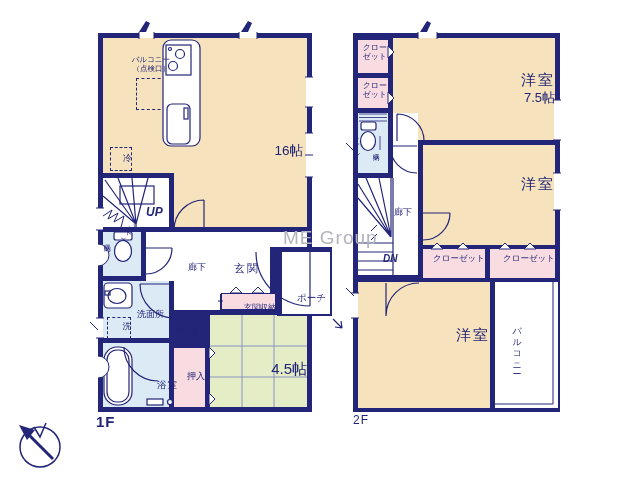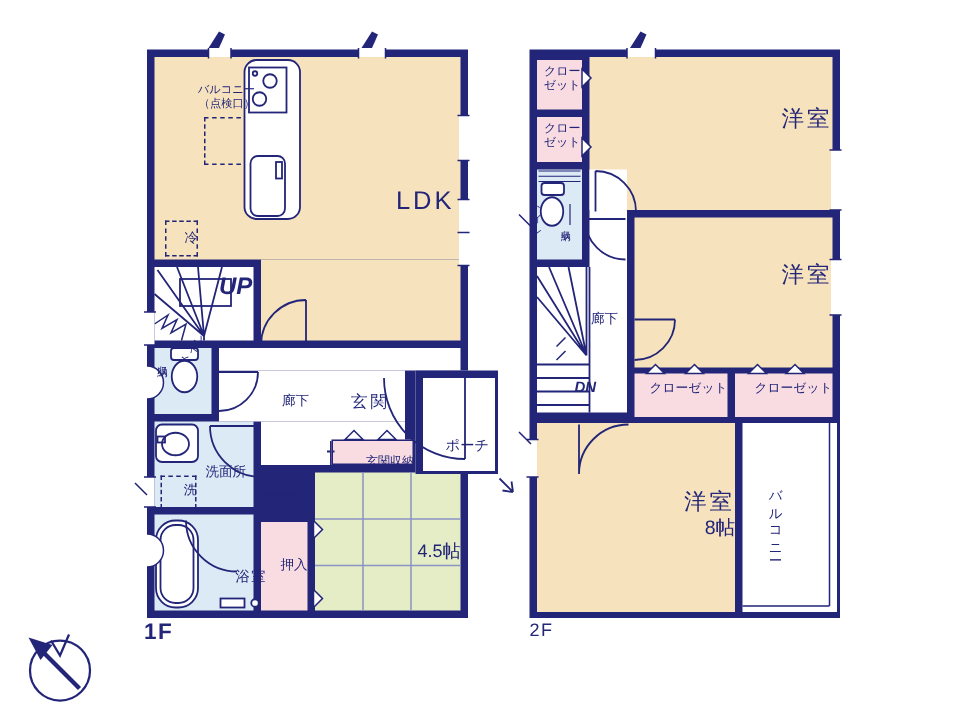--- a/index.html
+++ b/index.html
@@ -154,47 +154,48 @@
 
     <g>
       <circle cx="40" cy="447" r="20" stroke="#232578" stroke-width="1.5" fill="none"></circle>
       <line x1="53" y1="459" x2="27" y2="433" stroke="#232578" stroke-width="3"></line>
       <polygon points="19,425 35,430 27,440" fill="#232578"></polygon>
       <path d="M34,427 L40,437 L46,423" stroke="#232578" stroke-width="1.5" fill="none"></path>
     </g>
   </svg>
 
   <div class="lbl" style="left:96px;top:414px;font-size:15px;font-weight:bold;letter-spacing:1px;">1F</div>
-  <div class="lbl ctr" style="left:203px;top:124px;width:100px;font-size:17px;letter-spacing:2px;">LDK</div>
+  <div class="lbl ctr" style="left:203px;top:143px;width:100px;font-size:13.5px;">16帖</div>
   <div class="lbl ctr" style="left:118px;top:56px;width:52px;font-size:7.5px;">バルコニー</div>
   <div class="lbl ctr" style="left:114px;top:65px;width:56px;font-size:7.5px;">（点検口）</div>
   <div class="lbl ctr" style="left:110px;top:153px;width:22px;font-size:9px;">冷</div>
-  <div class="lbl ital" style="left:146px;top:183px;font-size:16px;">UP</div>
+  <div class="lbl ital" style="left:146px;top:206px;font-size:12px;">UP</div>
   <div class="lbl vert" style="left:103px;top:238px;font-size:7px;">収納</div>
   <div class="lbl" style="left:119px;top:240px;font-size:7.5px;transform:rotate(-55deg);transform-origin:left top;">トイレ</div>
   <div class="lbl" style="left:188px;top:262px;font-size:9px;">廊下</div>
   <div class="lbl" style="left:234px;top:262px;font-size:11px;letter-spacing:2px;">玄関</div>
   <div class="lbl" style="left:176px;top:297px;font-size:7.5px;margin-top:31px;">可動棚</div>
   <div class="lbl ctr" style="left:221px;top:304px;width:55px;font-size:8px;">玄関収納</div>
   <div class="lbl ctr" style="left:284px;top:293px;width:42px;font-size:9.5px;">ポーチ</div>
   <div class="lbl ctr" style="left:107px;top:322px;width:24px;font-size:8.5px;">洗</div>
   <div class="lbl" style="left:137px;top:309px;font-size:9px;">洗面所</div>
   <div class="lbl ctr" style="left:146px;top:380px;width:32px;font-size:9.5px;letter-spacing:1px;">浴室</div>
   <div class="lbl ctr" style="left:174px;top:371px;width:31px;font-size:9px;">押入</div>
-  <div class="lbl ctr" style="left:210px;top:361px;width:97px;font-size:12px;">4.5帖</div>
+  <div class="lbl ctr" style="left:210px;top:361px;width:97px;font-size:15px;">4.5帖</div>
 
   <div class="lbl" style="left:353px;top:414px;font-size:12px;font-weight:normal;letter-spacing:1px;">2F</div>
   <div class="lbl ctr wrap" style="left:359px;top:44px;width:28px;font-size:8px;">クローゼット</div>
   <div class="lbl ctr wrap" style="left:359px;top:82px;width:28px;font-size:8px;">クローゼット</div>
   <div class="lbl vert" style="left:354px;top:130px;font-size:6.5px;">トイレ</div>
   <div class="lbl vert" style="left:373px;top:148px;font-size:6.5px;">収納</div>
   <div class="lbl" style="left:394px;top:207px;font-size:9px;">廊下</div>
   <div class="lbl ital" style="left:383px;top:253px;font-size:10px;">DN</div>
   <div class="lbl ctr" style="left:393px;top:72px;width:162px;font-size:15px;letter-spacing:2px;">洋室</div>
+  <div class="lbl ctr" style="left:393px;top:91px;width:162px;font-size:13px;">7.5帖</div>
   <div class="lbl ctr" style="left:423px;top:176px;width:132px;font-size:15px;letter-spacing:2px;">洋室</div>
   <div class="lbl ctr" style="left:423px;top:254px;width:62px;font-size:8.5px;">クローゼット</div>
   <div class="lbl ctr" style="left:490px;top:254px;width:65px;font-size:8.5px;">クローゼット</div>
   <div class="lbl ctr" style="left:358px;top:327px;width:132px;font-size:15px;letter-spacing:2px;">洋室</div>
-  <div class="lbl ctr" style="left:358px;top:345px;width:132px;font-size:13px;">8帖</div>
   <div class="lbl vert" style="left:512px;top:320px;font-size:9px;letter-spacing:2px;">バルコニー</div>
 
+  <div class="wm" style="left:283px;top:227px;">ME Group</div>
 
 </div>
 
 </body></html>

